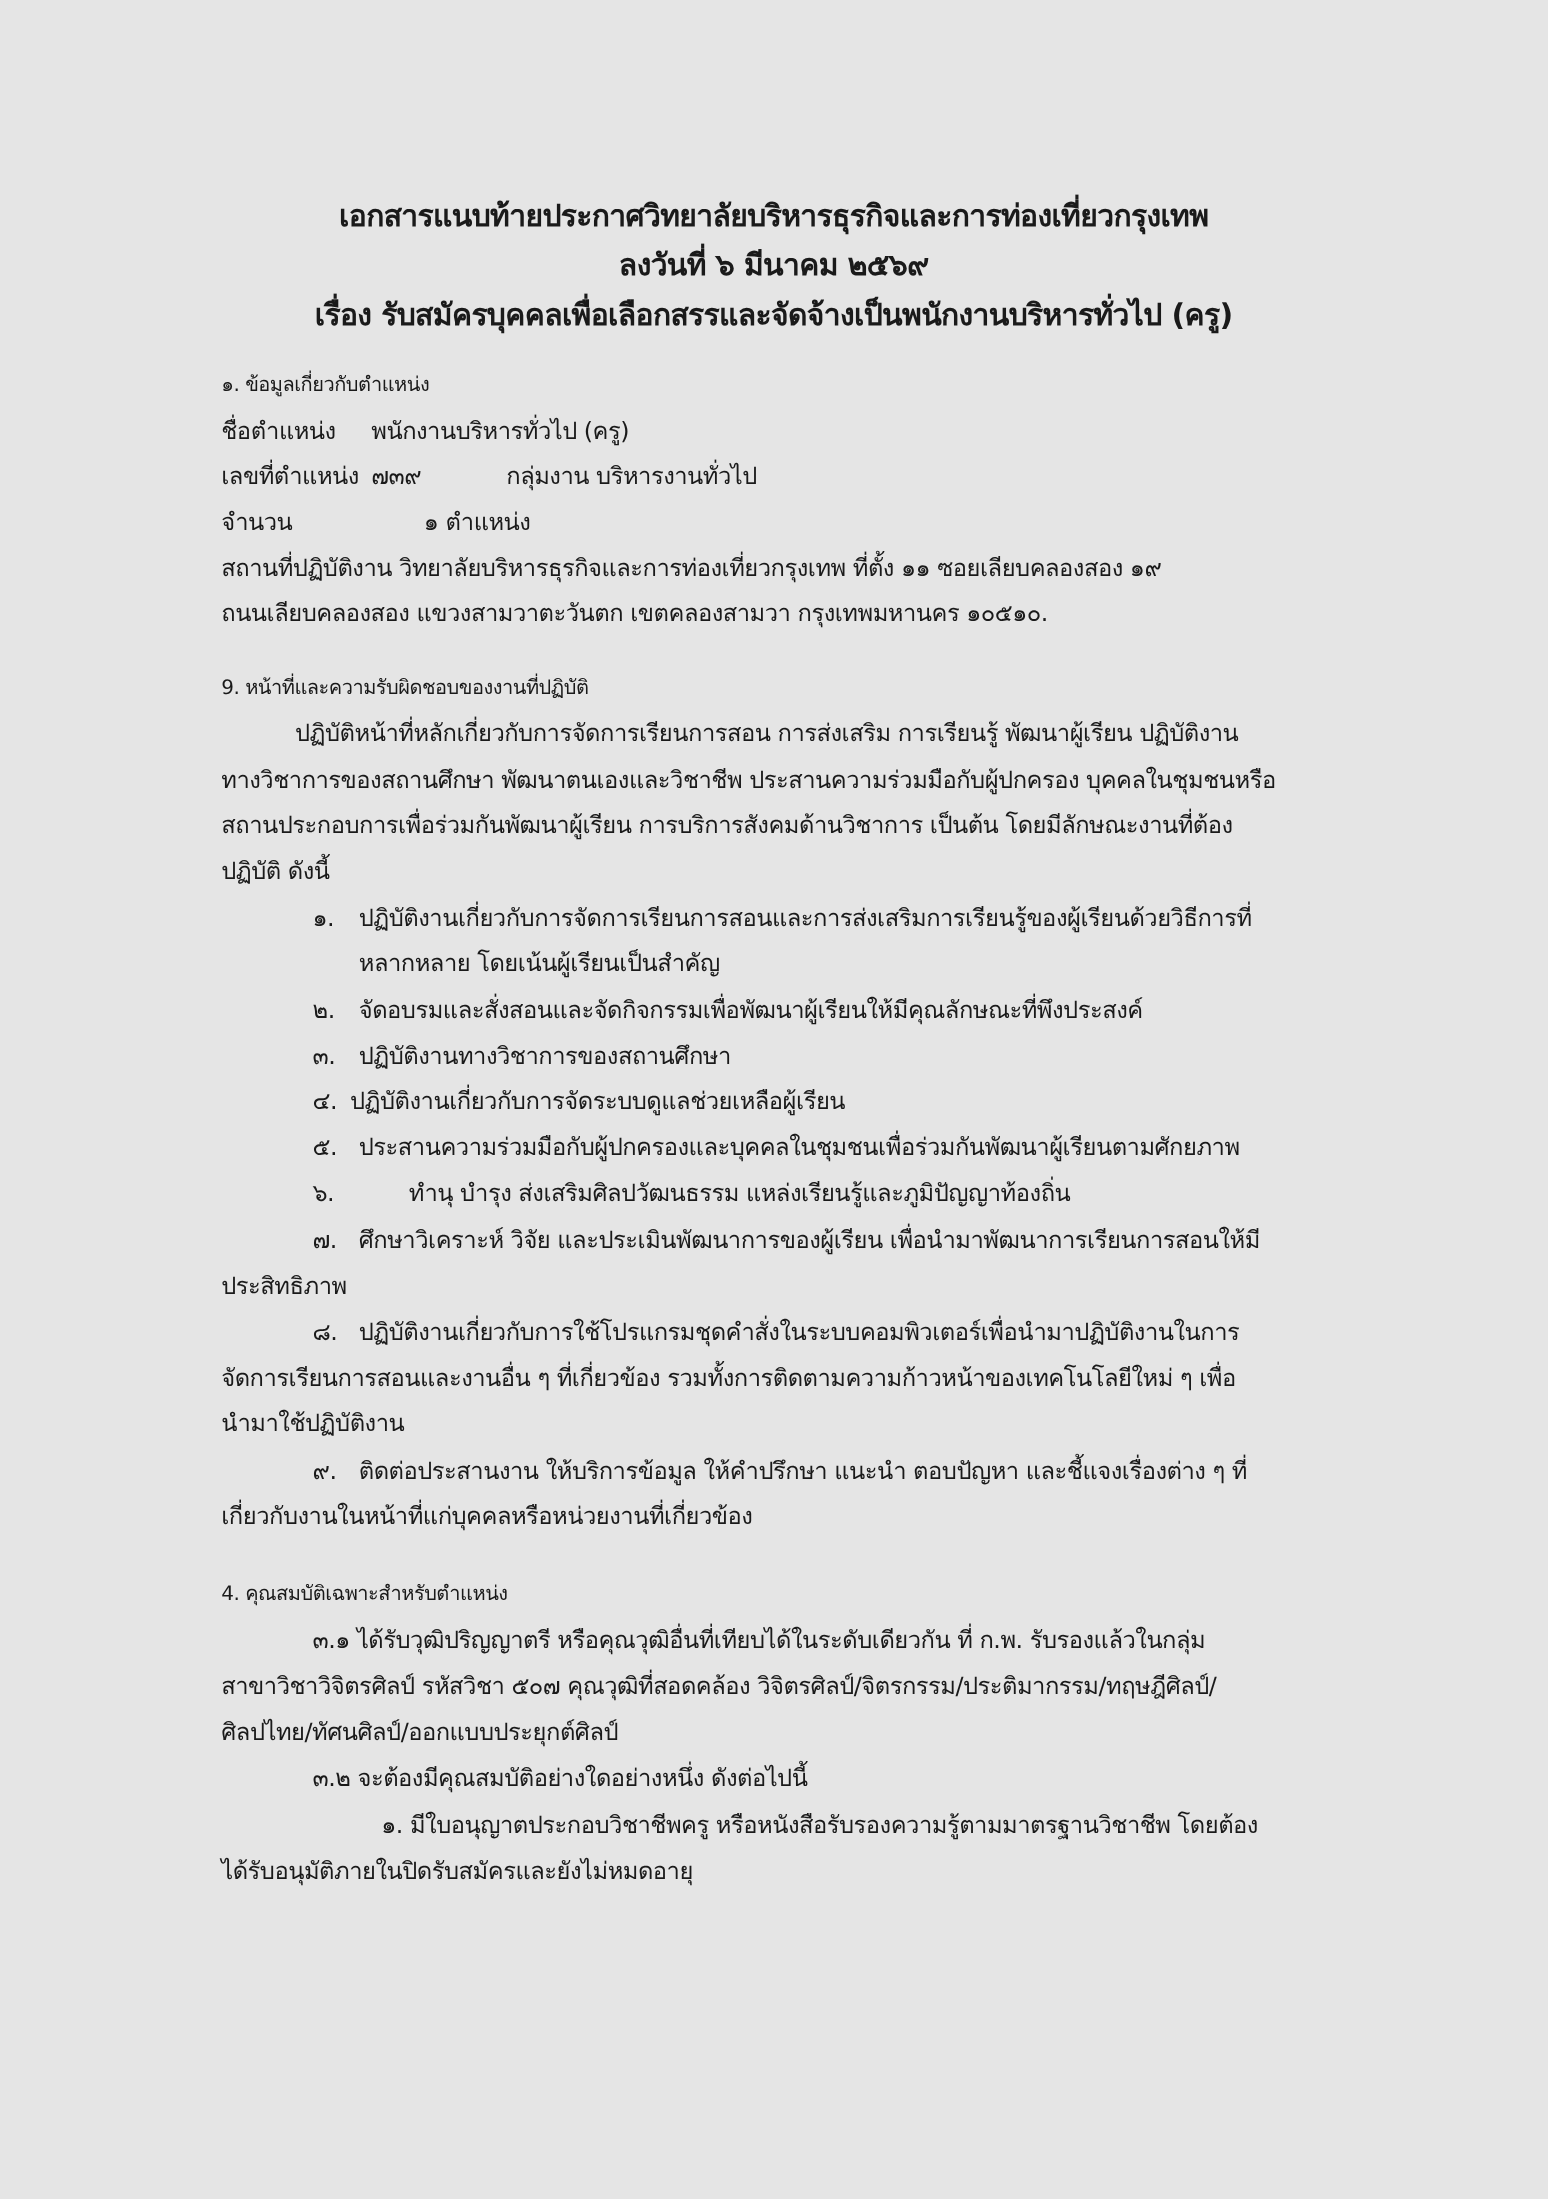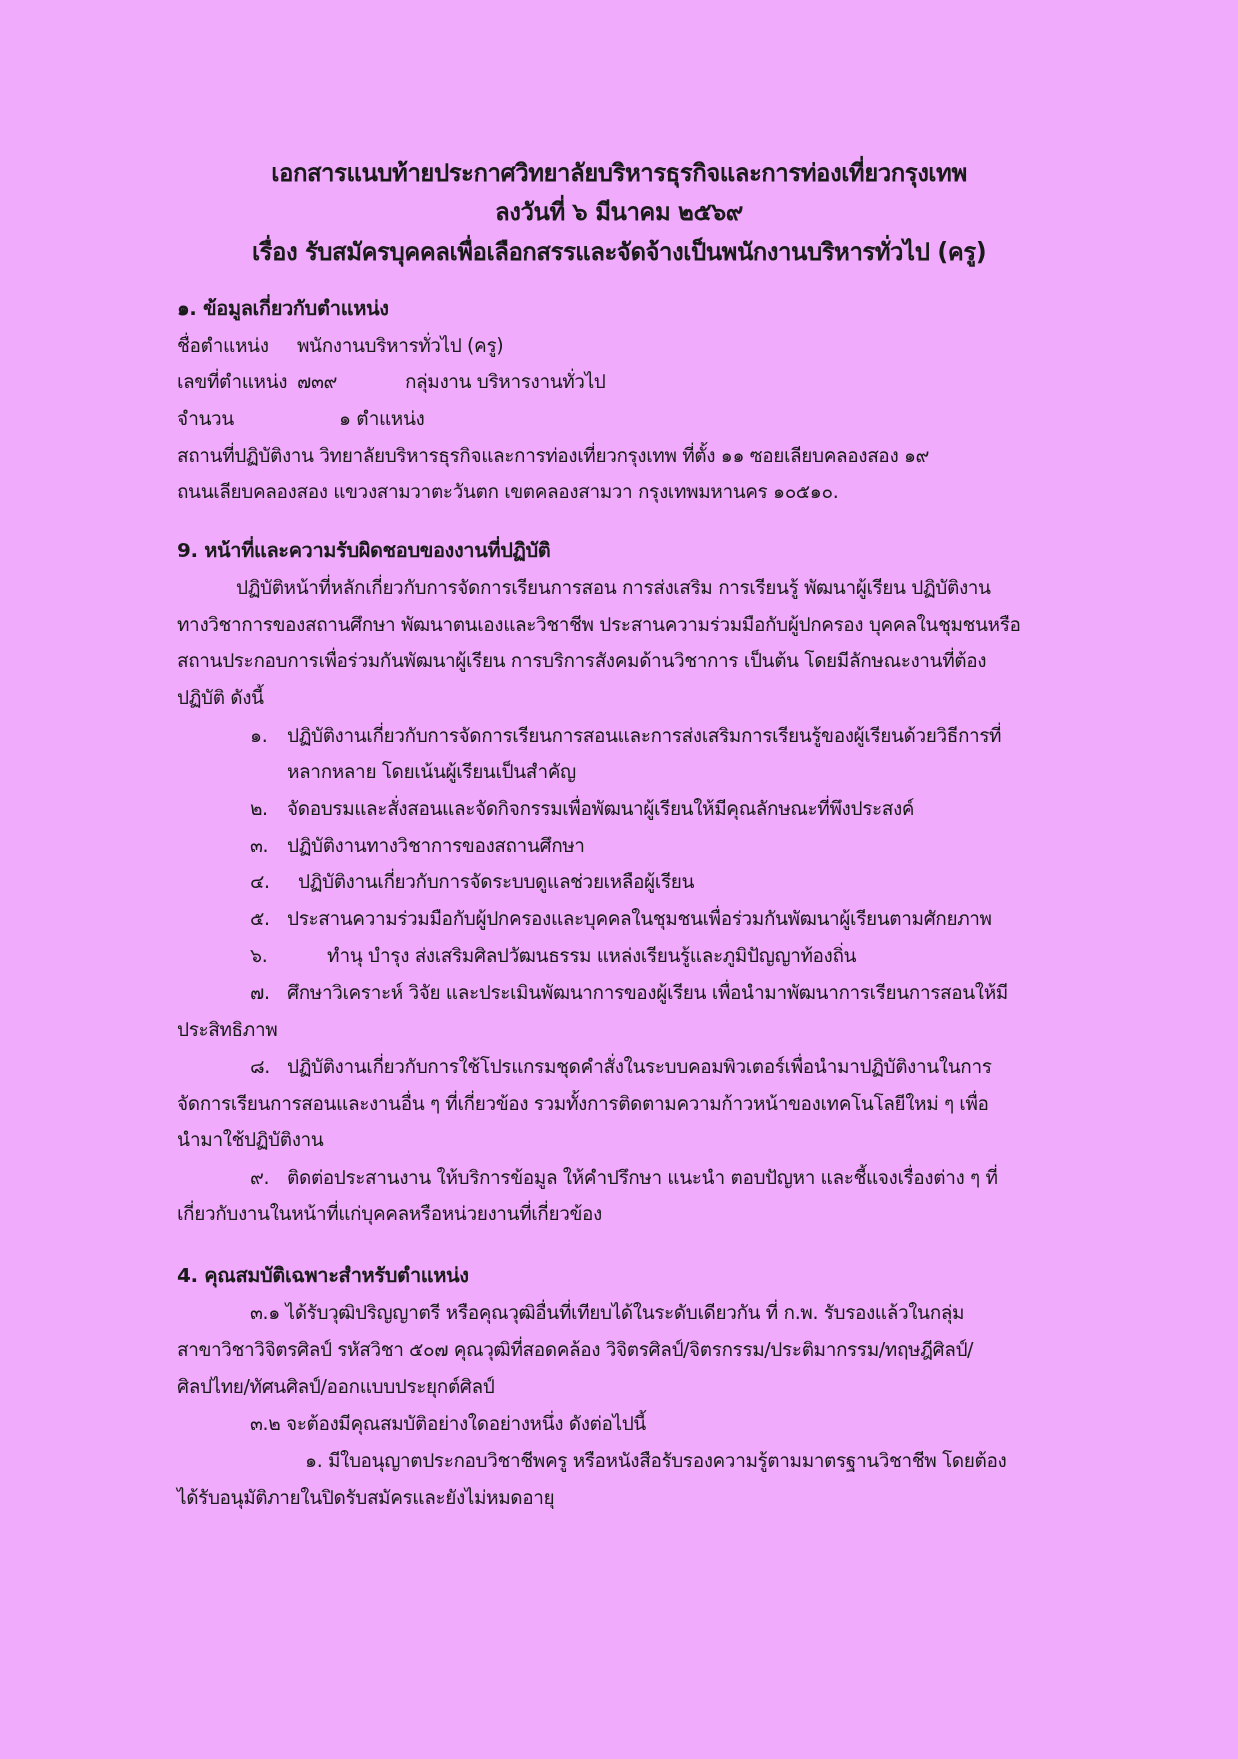--- a/index.html
+++ b/index.html
@@ -1,22 +1,22 @@
 <!DOCTYPE html>
 <html><head>
 <meta charset="utf-8">
 <style>
   html, body { margin: 0; padding: 0; background: #ffffff; }
   body { width: 1238px; height: 1759px; position: relative; overflow: hidden;
          font-family: "DejaVu Sans", "Liberation Sans", sans-serif; color: #1a1a1a; }
-  .page { position: absolute; left: 0; top: 0; width: 1238px; height: 1759px; background: #f0abfc; }
+  .page { position: absolute; left: 0; top: 0; width: 1238px; height: 1759px; background: #e5e5e5; }
   .line { position: absolute; white-space: nowrap; font-size: 19px; line-height: 26px; letter-spacing: -0.4px; }
   .title { position: absolute; left: 0; width: 1238px; text-align: center; font-weight: bold;
            font-size: 24px; line-height: 32px; white-space: nowrap; letter-spacing: -0.5px; }
-  .heading { font-weight: bold; font-size: 20px; }
+  .heading { font-weight: normal; font-size: 16px; }
 </style>
 </head>
 <body>
 
 <div class="page">
 
   <div class="title" style="top:157px;">เอกสารแนบท้ายประกาศวิทยาลัยบริหารธุรกิจและการท่องเที่ยวกรุงเทพ</div>
   <div class="title" style="top:196px;">ลงวันที่ ๖ มีนาคม ๒๕๖๙</div>
   <div class="title" style="top:236px;">เรื่อง  รับสมัครบุคคลเพื่อเลือกสรรและจัดจ้างเป็นพนักงานบริหารทั่วไป (ครู)</div>
 
@@ -46,21 +46,21 @@
   <div class="line" style="left:287px; top:722px;">ปฏิบัติงานเกี่ยวกับการจัดการเรียนการสอนและการส่งเสริมการเรียนรู้ของผู้เรียนด้วยวิธีการที่</div>
   <div class="line" style="left:287px; top:758px;">หลากหลาย โดยเน้นผู้เรียนเป็นสำคัญ</div>
 
   <div class="line" style="left:250px; top:795px;">๒.</div>
   <div class="line" style="left:287px; top:795px;">จัดอบรมและสั่งสอนและจัดกิจกรรมเพื่อพัฒนาผู้เรียนให้มีคุณลักษณะที่พึงประสงค์</div>
 
   <div class="line" style="left:250px; top:832px;">๓.</div>
   <div class="line" style="left:287px; top:832px;">ปฏิบัติงานทางวิชาการของสถานศึกษา</div>
 
   <div class="line" style="left:250px; top:868px;">๔.</div>
-  <div class="line" style="left:298px; top:868px;text-align:center;">ปฏิบัติงานเกี่ยวกับการจัดระบบดูแลช่วยเหลือผู้เรียน</div>
+  <div class="line" style="left:280px; top:868px;text-align:center;">ปฏิบัติงานเกี่ยวกับการจัดระบบดูแลช่วยเหลือผู้เรียน</div>
 
   <div class="line" style="left:250px; top:905px;">๕.</div>
   <div class="line" style="left:287px; top:905px;">ประสานความร่วมมือกับผู้ปกครองและบุคคลในชุมชนเพื่อร่วมกันพัฒนาผู้เรียนตามศักยภาพ</div>
 
   <div class="line" style="left:250px; top:942px;">๖.</div>
   <div class="line" style="left:287px; top:942px;margin-left:40px;">ทำนุ บำรุง ส่งเสริมศิลปวัฒนธรรม แหล่งเรียนรู้และภูมิปัญญาท้องถิ่น</div>
 
   <div class="line" style="left:250px; top:979px;">๗.</div>
   <div class="line" style="left:287px; top:979px;">ศึกษาวิเคราะห์ วิจัย และประเมินพัฒนาการของผู้เรียน เพื่อนำมาพัฒนาการเรียนการสอนให้มี</div>
   <div class="line" style="left:177px; top:1016px;">ประสิทธิภาพ</div>

